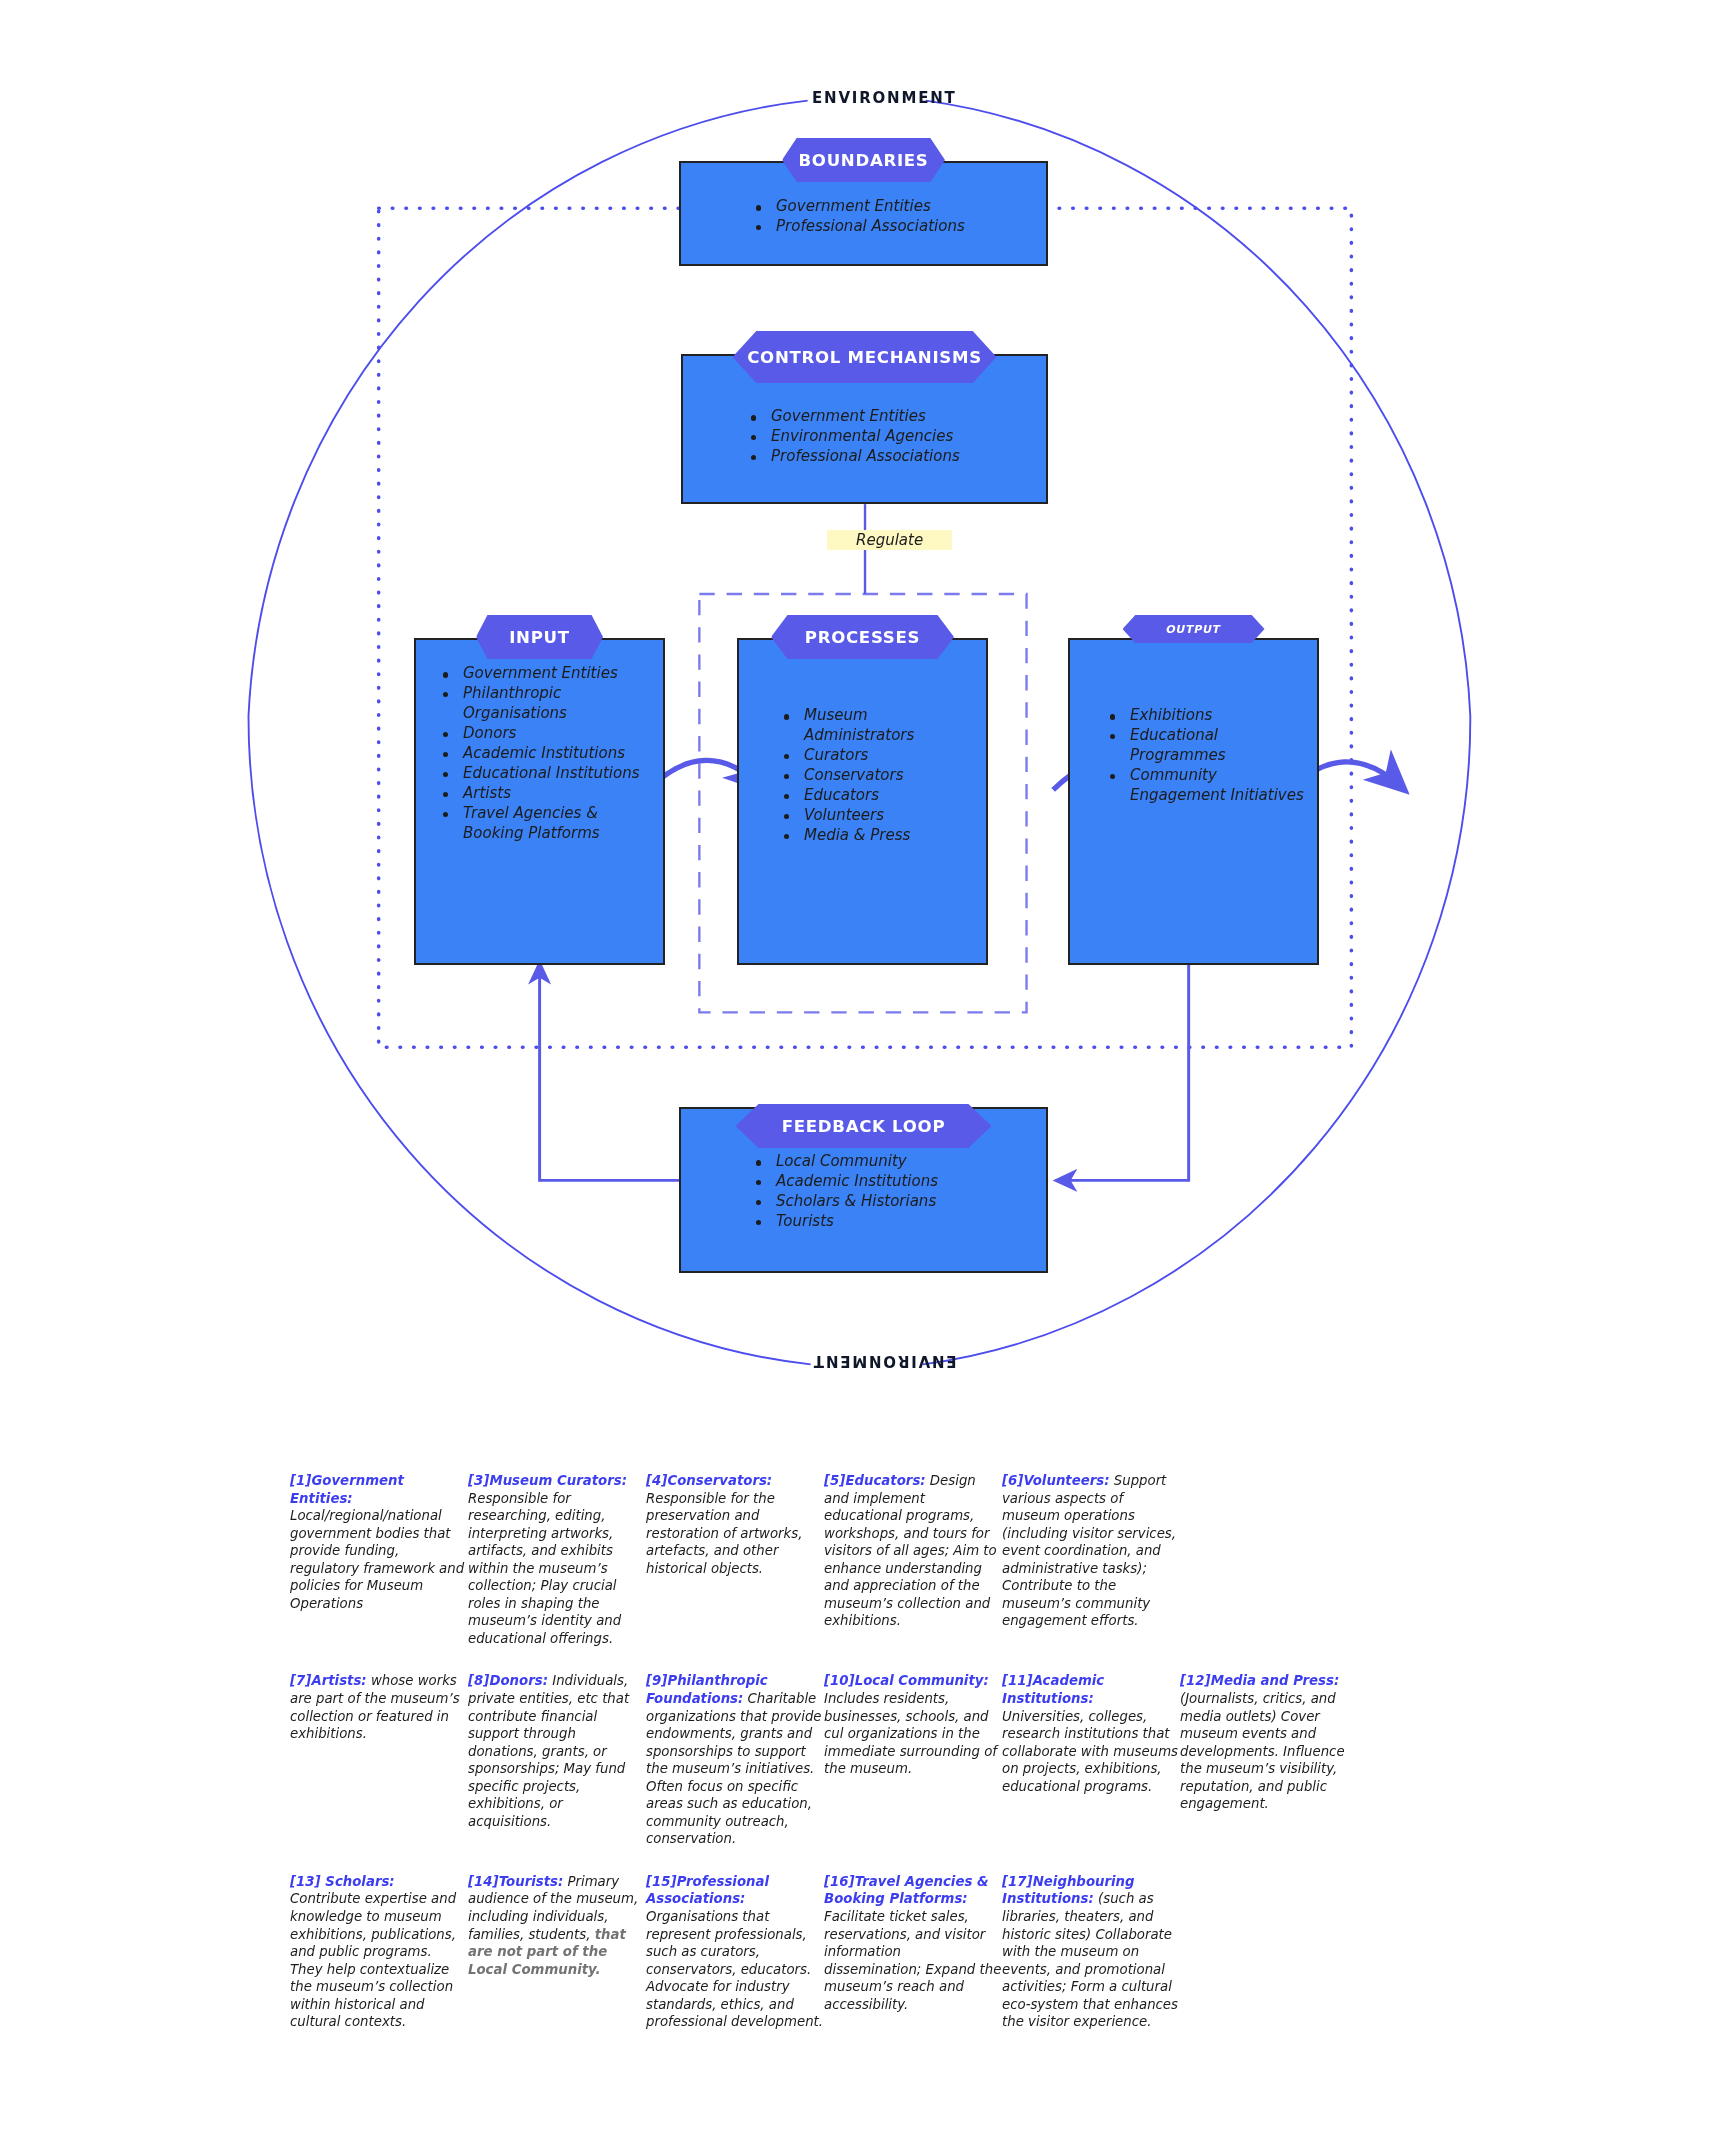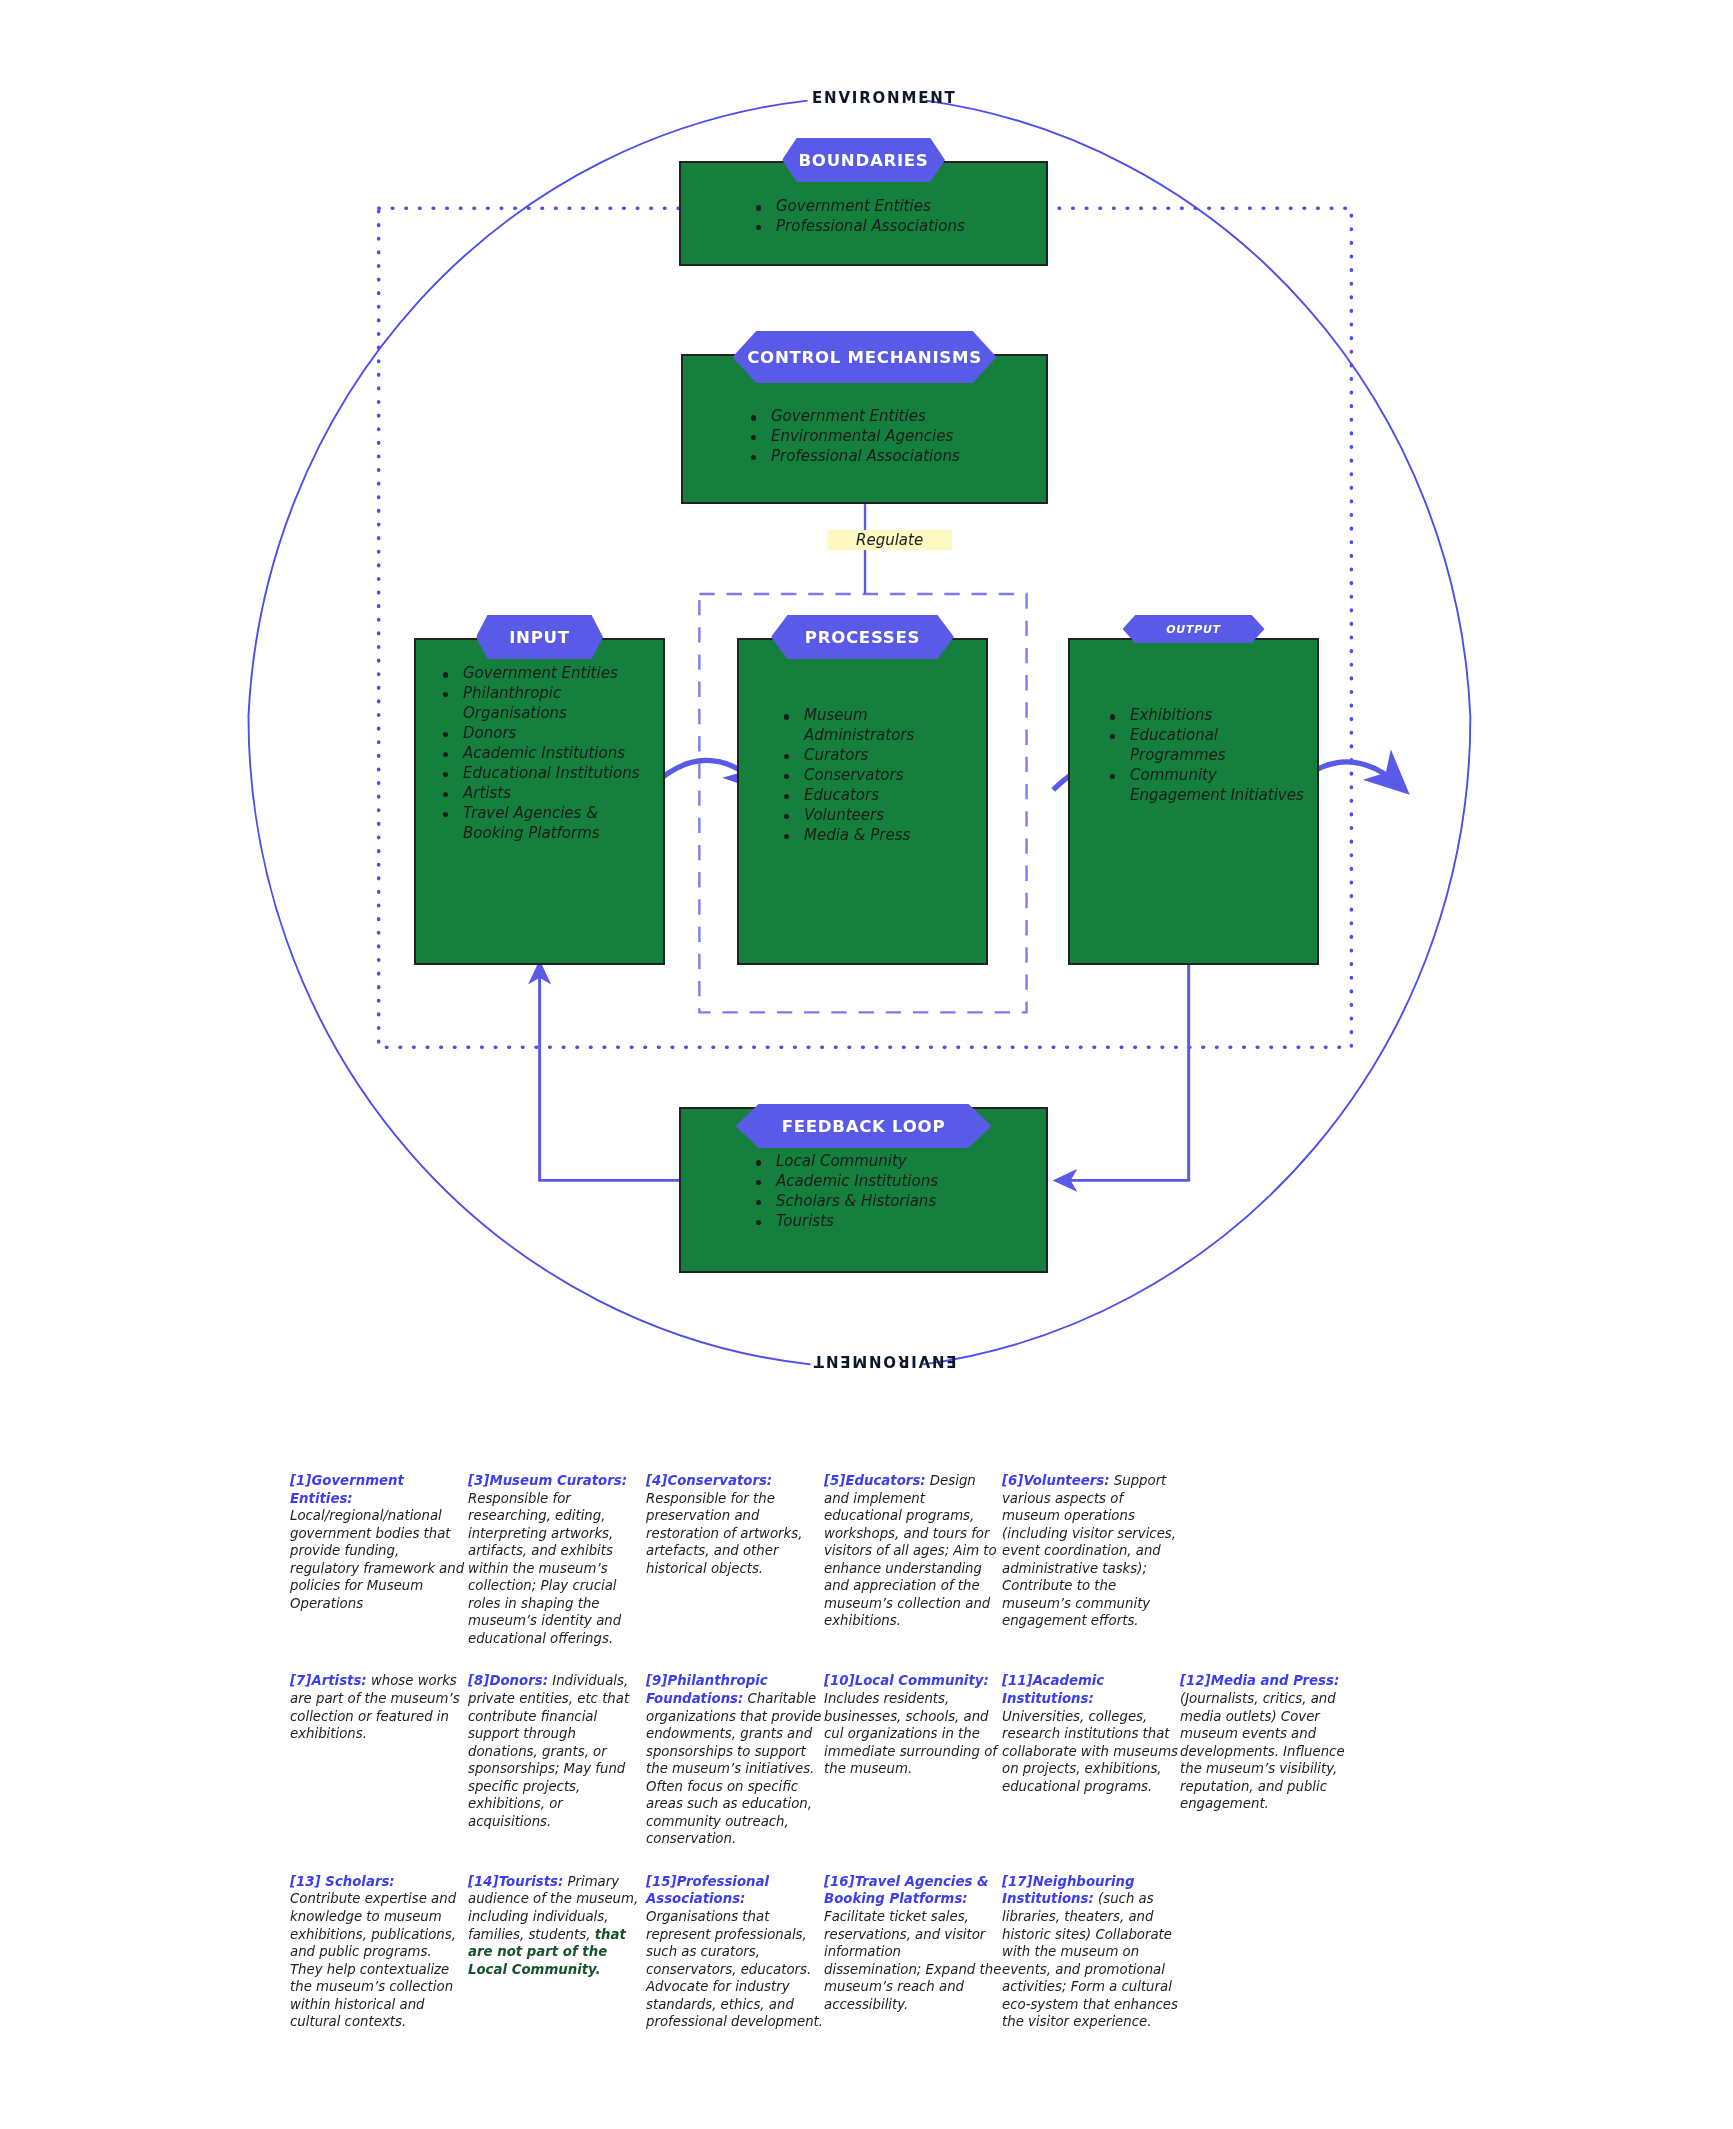--- a/index.html
+++ b/index.html
@@ -4,21 +4,21 @@
 <style>
   html,body{margin:0;padding:0;background:#ffffff;}
   body{width:1733px;height:2129px;position:relative;overflow:hidden;
        font-family:"DejaVu Sans",sans-serif;}
 
   
   #diagram{position:absolute;left:0;top:0;width:1733px;height:1420px;}
   #svg-layer{position:absolute;left:0;top:0;width:1733px;height:1420px;pointer-events:none;}
 
   
-  .node{position:absolute;border:2.4px solid #222222;background:#15803d;box-sizing:border-box;}
+  .node{position:absolute;border:2.4px solid #222222;background:#3b82f6;box-sizing:border-box;}
   .node-title{position:absolute;left:50%;transform:translateX(-50%);
       background:#5a5ae8;color:#ffffff;
       font-family:"DejaVu Sans",sans-serif;font-weight:bold;
       letter-spacing:0.7px;text-align:center;white-space:nowrap;
       display:flex;align-items:center;justify-content:center;}
   ul.bullets{list-style:none;margin:0;padding:0;}
   ul.bullets li{position:relative;padding-left:26px;
       font-family:"DejaVu Sans",sans-serif;font-style:italic;
       color:#1c1c1c;line-height:1.33;}
   ul.bullets li::before{content:"";position:absolute;left:6px;top:.55em;
@@ -35,21 +35,21 @@
   
   #legend{position:absolute;left:0;top:1472px;width:1733px;}
   .legend-row{display:flex;gap:0px;padding-left:290px;}
   .legend-item{width:178px;}
   .legend-title{color:#3d3df0;font-weight:bold;font-style:italic;
       font-family:"DejaVu Sans",sans-serif;font-size:13.3px;line-height:1.32;
       display:inline;}
   .legend-text{color:#1c1c1c;font-style:italic;
       font-family:"DejaVu Sans",sans-serif;font-size:13.3px;line-height:1.32;
       display:inline;}
-  .legend-bold{font-weight:bold;font-style:italic;color:#14532d;}
+  .legend-bold{font-weight:bold;font-style:italic;color:#737373;}
 </style>
 </head>
 <body>
 
 <div id="diagram">
 
   <svg id="svg-layer" viewBox="0 0 2929 2400">
     <defs>
       <marker id="ah" markerWidth="9" markerHeight="9" refX="6.2" refY="4.5" orient="auto">
         <path d="M0,0.6 L8.4,4.5 L0,8.4 L2.3,4.5 Z" fill="#5a5ae8"></path>

